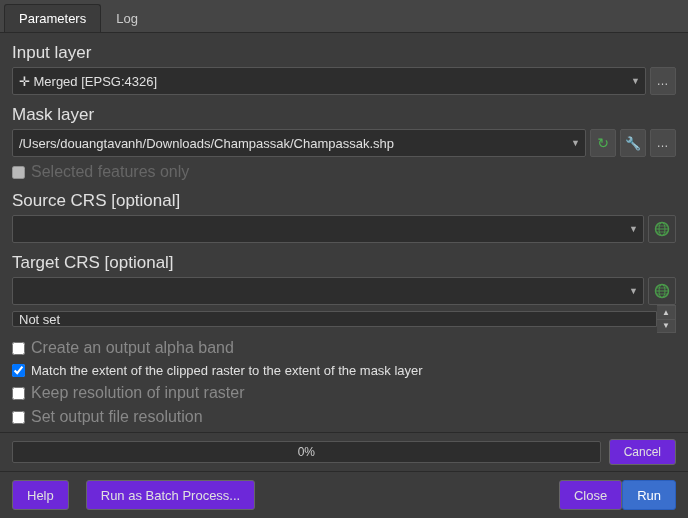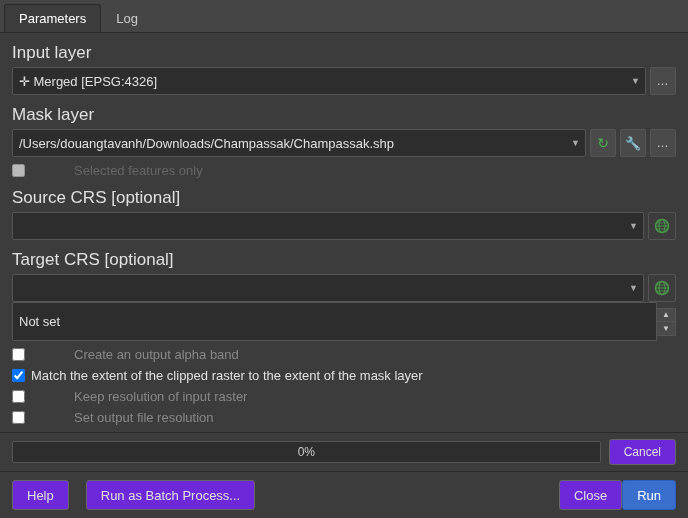--- a/index.html
+++ b/index.html
@@ -164,22 +164,21 @@
       margin-top: 6px;
       margin-bottom: 4px;
     }
     .checkbox-row input[type="checkbox"] {
       width: 13px;
       height: 13px;
       accent-color: #555;
     }
     .checkbox-row label {
       color: #888;
-      font-size: 13px;
-      margin-left: 43px;
+      font-size: 16px;
     }
     .checkbox-row label.disabled {
       color: #666;
     }
 
     
     .check-row {
       display: flex;
       align-items: center;
       gap: 6px;
@@ -192,21 +191,21 @@
       display: flex;
       align-items: center;
       margin-bottom: 2px;
     }
     .spinbox {
       flex: 1;
       background: #2d2d2d;
       border: 1px solid #555;
       color: #e0e0e0;
       padding: 4px 6px;
-      height: 39px;
+      height: 16px;
       font-size: 13px;
       border-radius: 2px 0 0 2px;
     }
     .spin-btns {
       display: flex;
       flex-direction: column;
       border: 1px solid #555;
       border-left: none;
       height: 28px;
     }

